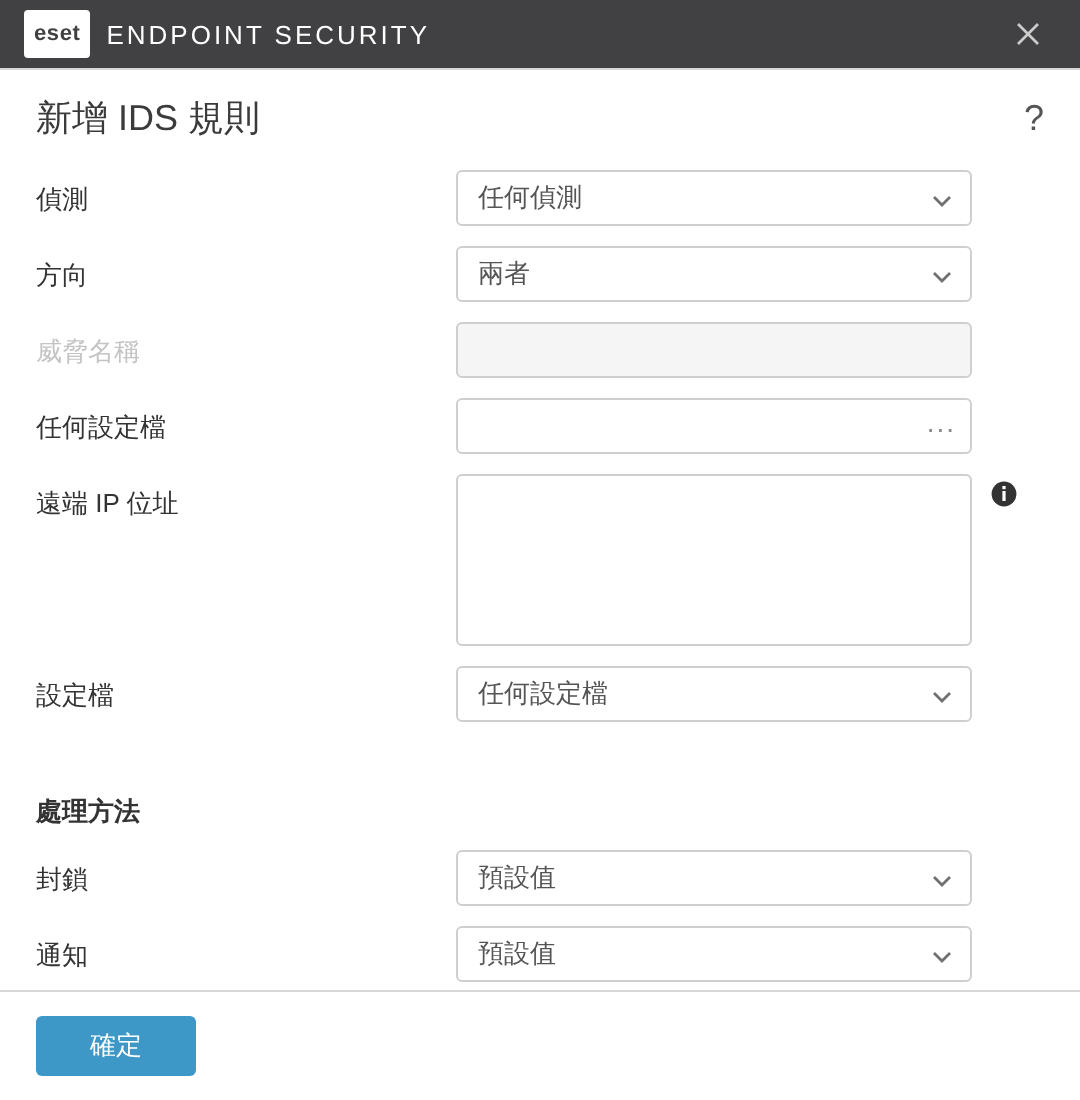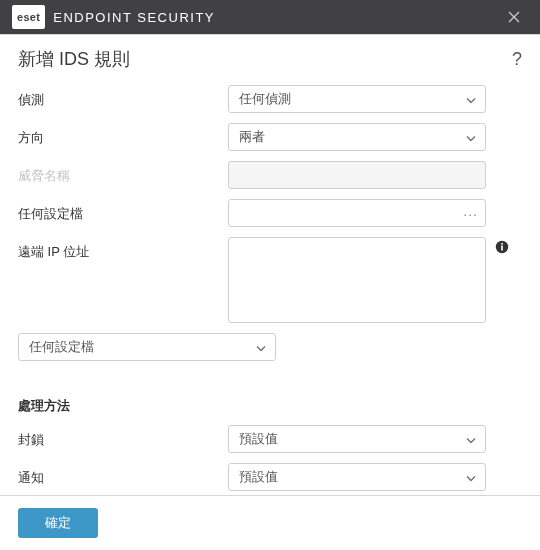--- a/index.html
+++ b/index.html
@@ -245,20 +245,21 @@
         <svg width="14" height="14" viewBox="0 0 14 14">
             <circle cx="7" cy="7" r="6.2" fill="#333"></circle>
             <rect x="6.2" y="5.5" width="1.6" height="5" fill="#fff"></rect>
             <rect x="6.2" y="3" width="1.6" height="1.6" fill="#fff"></rect>
           </svg>
       </span>
     </div>
   </div>
 
   <div class="row">
+    <div class="label">設定檔</div>
     <div class="control">
       <div class="select-wrap">
         <div class="select">任何設定檔</div>
         <span class="select-arrow">
           <svg width="10" height="6" viewBox="0 0 10 6">
               <path d="M1 1 L5 5 L9 1" fill="none" stroke="#707070" stroke-width="1.4"></path>
             </svg>
         </span>
       </div>
     </div>

